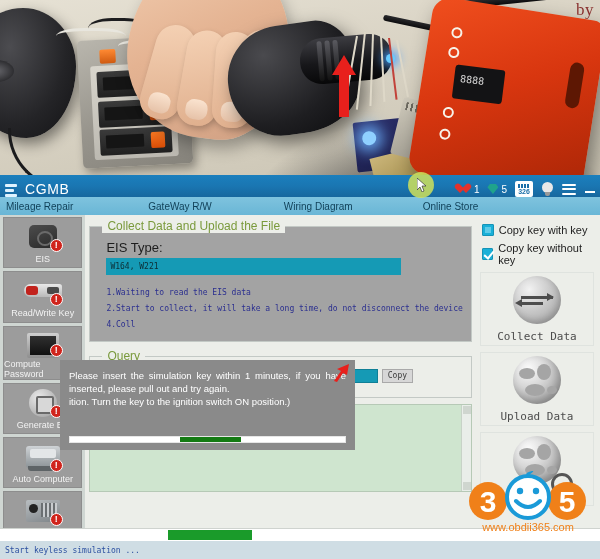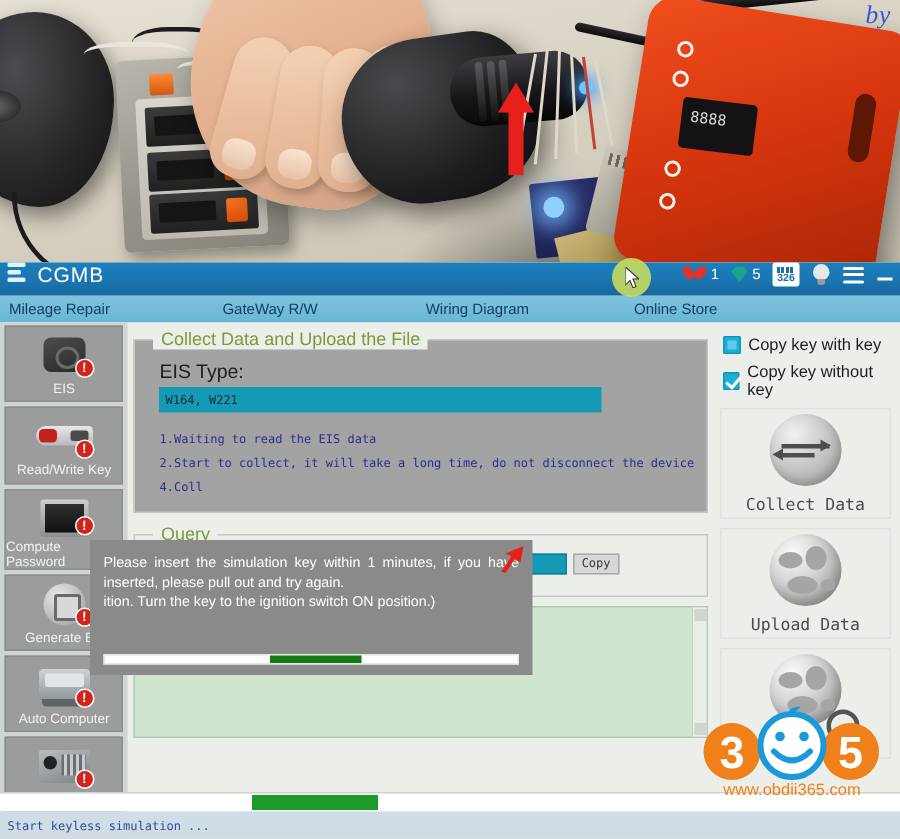--- a/index.html
+++ b/index.html
@@ -181,36 +181,36 @@
   }
   .tape {
     position: absolute; left: 372px; top: 152px; width: 54px; height: 28px;
     background: linear-gradient(160deg,#cbb67a,#a58f4f); transform: rotate(-14deg);
   }
   .photo-arrow {
     position: absolute; left: 332px; top: 55px; width: 24px; height: 62px;
   }
   .photo-text {
     position: absolute; right: 6px; top: 0px;
-    font-family: "Liberation Serif", serif; font-size: 17px; font-style: italic;
-    color: #1d4ed8; opacity: .9; letter-spacing: .5px; margin-left: 45px;
+    font-family: "Liberation Serif", serif; font-size: 17px; 
+    color: #7f1d1d; opacity: .9; letter-spacing: .5px; margin-left: 45px;
   }
   .blackcable2 {
     position: absolute; left: 452px; top: -6px; width: 150px; height: 8px;
     background: linear-gradient(180deg,#303033,#0c0c0e);
     border-radius: 5px; transform: rotate(-6deg);
   }
 
   
   .app { position: absolute; left: 0; top: 175px; width: 600px; height: 384px; background: #e6e9e5; }
 
   .titlebar {
     position: relative; height: 22px;
     background: linear-gradient(180deg,#1b7fbd 0%, #1a76b2 50%, #17679e 100%);
-    display: flex; align-items: flex-start;
+    display: flex; align-items: flex-end;
   }
   .logo-mark {
     width: 12px; height: 13px; margin-left: 5px; position: relative;
   }
   .logo-mark i {
     position: absolute; left: 0; width: 12px; height: 3px; background: #dff3ff; border-radius: 1px;
   }
   .logo-mark i:nth-child(1){ top:0; }
   .logo-mark i:nth-child(2){ top:5px; width:9px; }
   .logo-mark i:nth-child(3){ top:10px; }

